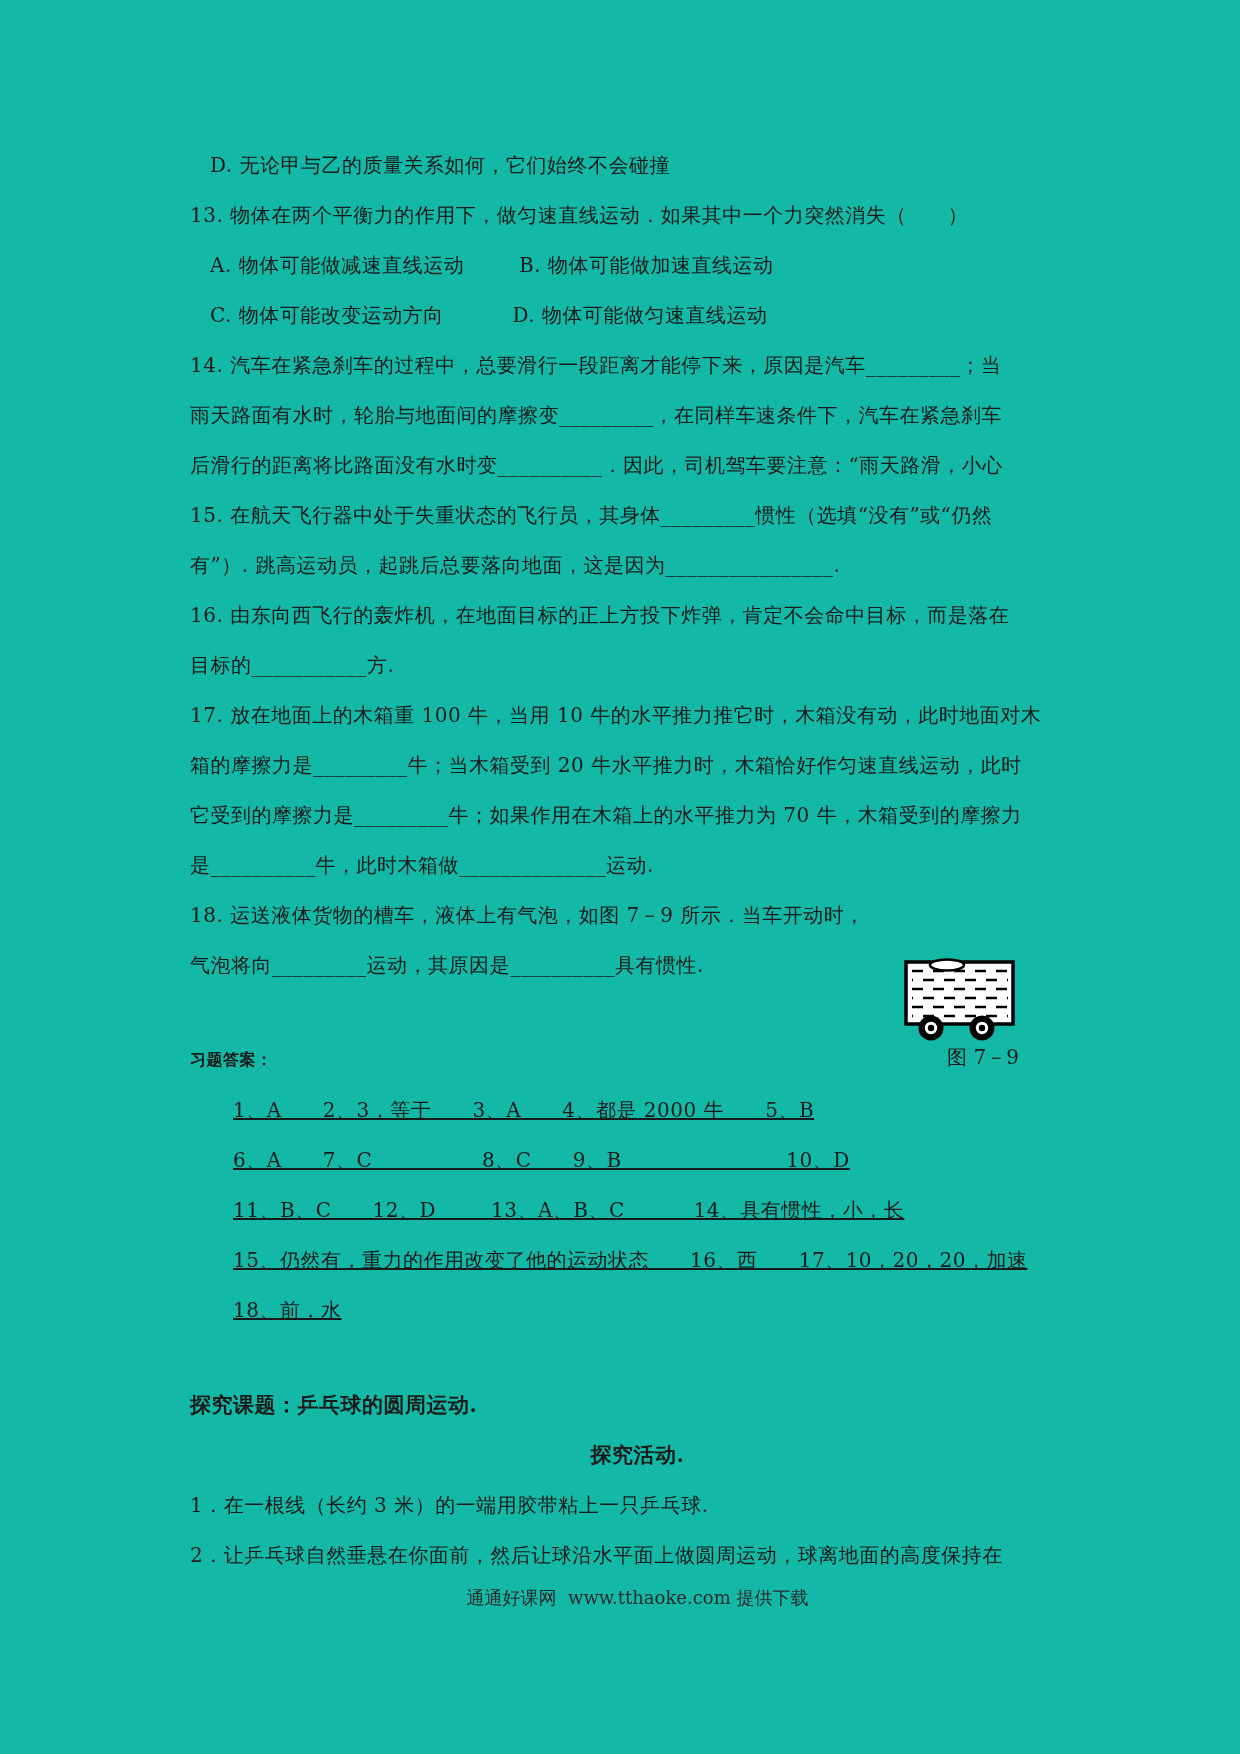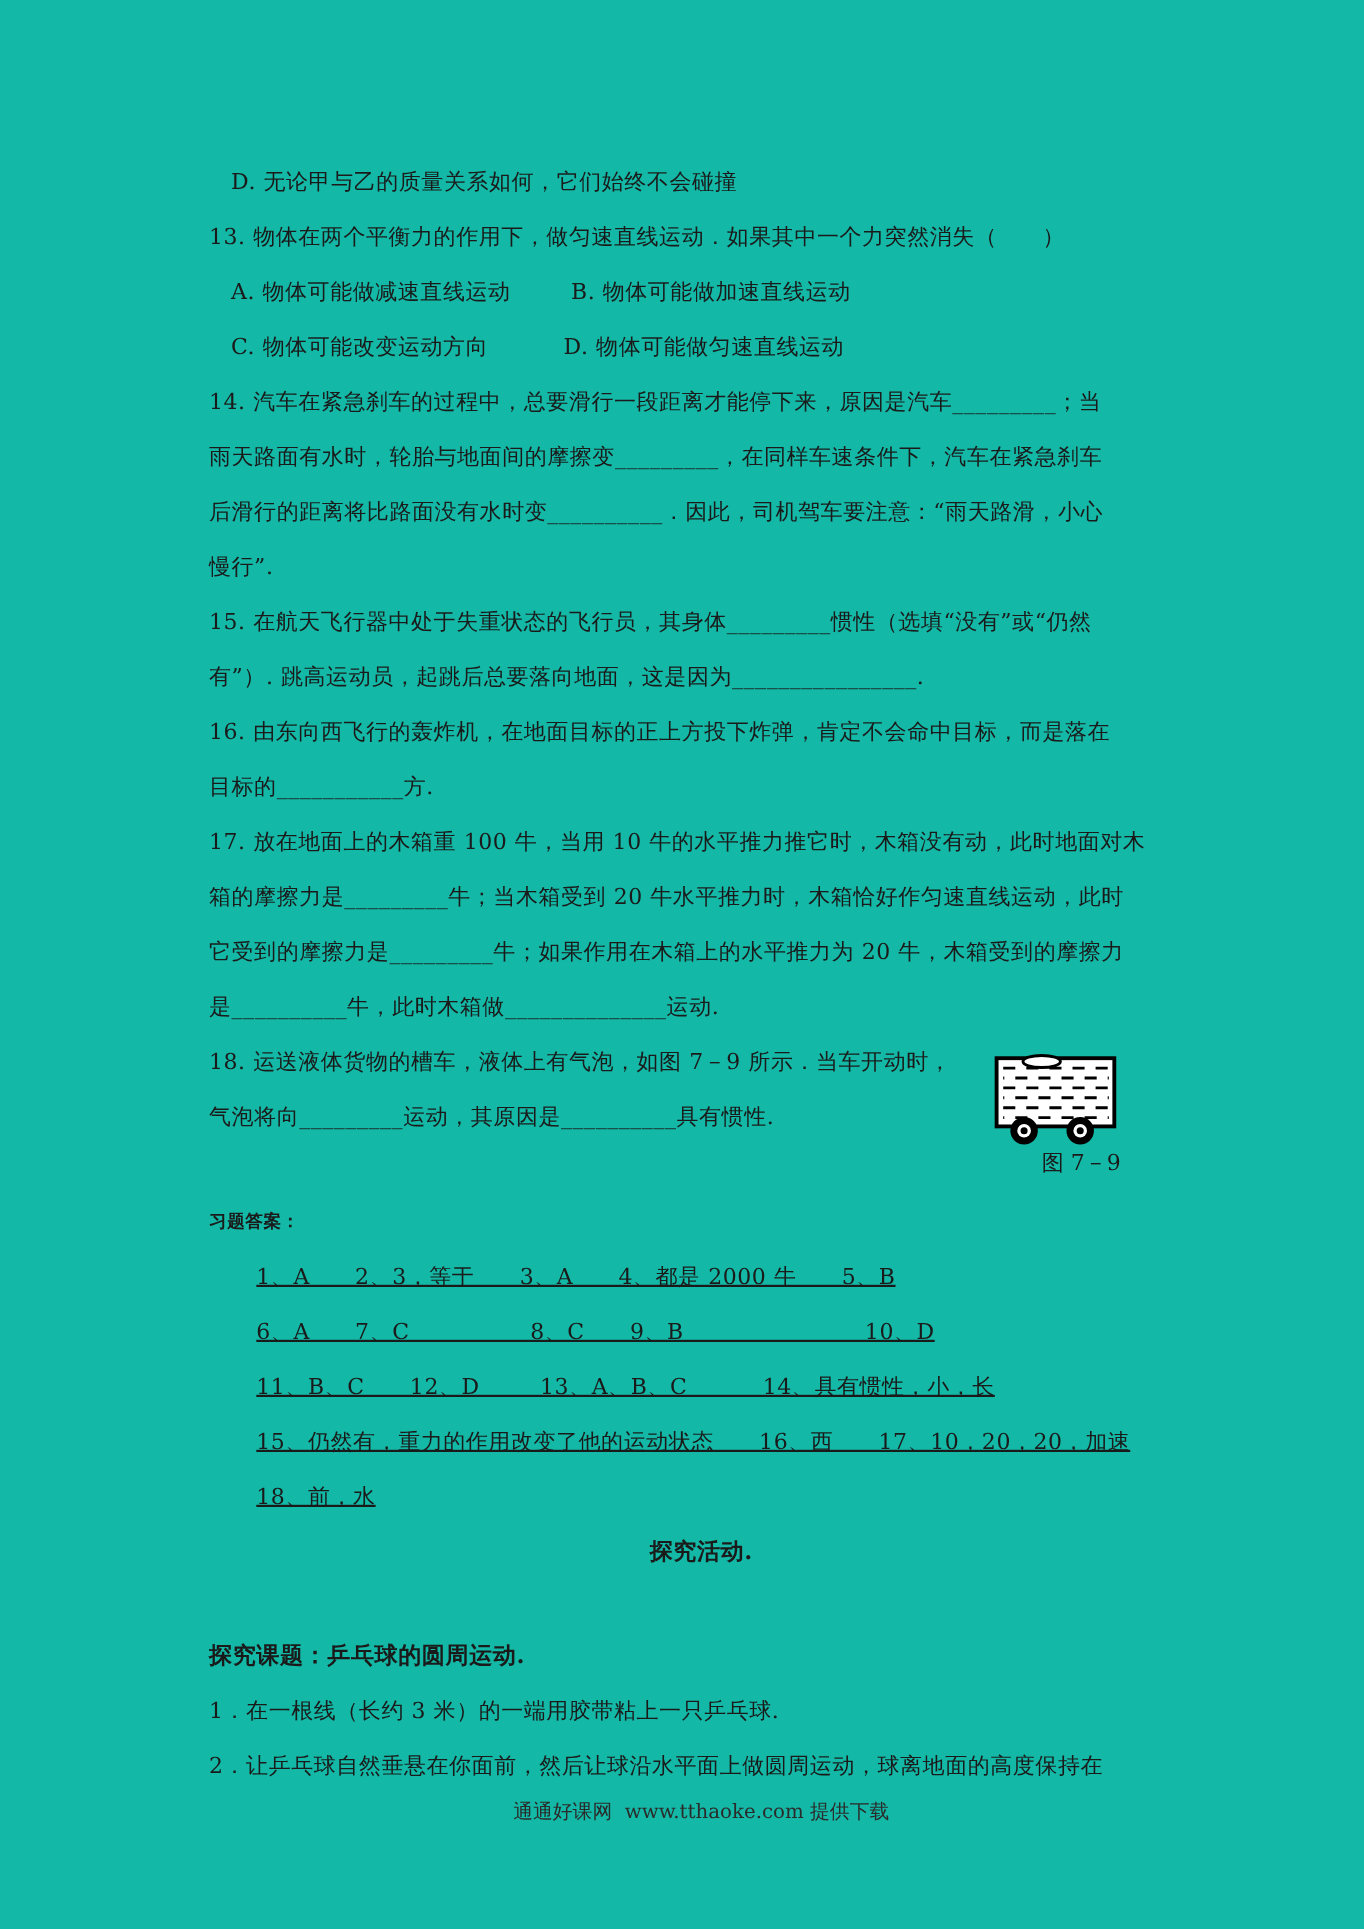--- a/index.html
+++ b/index.html
@@ -74,41 +74,40 @@
 <div class="page">
 
   <div class="column">
     <div class="ln opt">D. 无论甲与乙的质量关系如何，它们始终不会碰撞</div>
     <div class="ln">13. 物体在两个平衡力的作用下，做匀速直线运动．如果其中一个力突然消失（      ）</div>
     <div class="ln opt">A. 物体可能做减速直线运动        B. 物体可能做加速直线运动</div>
     <div class="ln opt">C. 物体可能改变运动方向          D. 物体可能做匀速直线运动</div>
     <div class="ln">14. 汽车在紧急刹车的过程中，总要滑行一段距离才能停下来，原因是汽车_________；当</div>
     <div class="ln">雨天路面有水时，轮胎与地面间的摩擦变_________，在同样车速条件下，汽车在紧急刹车</div>
     <div class="ln">后滑行的距离将比路面没有水时变__________．因此，司机驾车要注意：“雨天路滑，小心</div>
-    <div class="ln">慢行”.</div>
     <div class="ln">15. 在航天飞行器中处于失重状态的飞行员，其身体_________惯性（选填“没有”或“仍然</div>
     <div class="ln">有”）. 跳高运动员，起跳后总要落向地面，这是因为________________.</div>
     <div class="ln">16. 由东向西飞行的轰炸机，在地面目标的正上方投下炸弹，肯定不会命中目标，而是落在</div>
     <div class="ln">目标的___________方.</div>
     <div class="ln">17. 放在地面上的木箱重 100 牛，当用 10 牛的水平推力推它时，木箱没有动，此时地面对木</div>
     <div class="ln">箱的摩擦力是_________牛；当木箱受到 20 牛水平推力时，木箱恰好作匀速直线运动，此时</div>
-    <div class="ln">它受到的摩擦力是_________牛；如果作用在木箱上的水平推力为 20 牛，木箱受到的摩擦力</div>
+    <div class="ln">它受到的摩擦力是_________牛；如果作用在木箱上的水平推力为 70 牛，木箱受到的摩擦力</div>
     <div class="ln">是__________牛，此时木箱做______________运动.</div>
     <div class="ln">18. 运送液体货物的槽车，液体上有气泡，如图 7－9 所示．当车开动时，</div>
     <div class="ln">气泡将向_________运动，其原因是__________具有惯性.</div>
 
     <div class="ln heading-bold">习题答案：</div>
     <div class="ln ans">1、A      2、3，等于      3、A      4、都是 2000 牛      5、B</div>
     <div class="ln ans">6、A      7、C                8、C      9、B                        10、D</div>
     <div class="ln ans">11、B、C      12、D        13、A、B、C          14、具有惯性，小，长</div>
     <div class="ln ans">15、仍然有，重力的作用改变了他的运动状态      16、西      17、10，20，20，加速</div>
     <div class="ln ans">18、前，水</div>
 
+    <div class="ln topic-head">探究课题：乒乓球的圆周运动.</div>
     <div class="ln center-head">探究活动.</div>
-    <div class="ln topic-head">探究课题：乒乓球的圆周运动.</div>
     <div class="ln">1．在一根线（长约 3 米）的一端用胶带粘上一只乒乓球.</div>
     <div class="ln">2．让乒乓球自然垂悬在你面前，然后让球沿水平面上做圆周运动，球离地面的高度保持在</div>
 
     <div class="footer">通通好课网  www.tthaoke.com 提供下载</div>
   </div>
 
   <div class="figure-wrap">
     <svg width="114" height="84" viewBox="0 0 114 84">
 
       <rect x="3" y="4" width="107" height="62" fill="#ffffff" stroke="#000000" stroke-width="3.5"></rect>

